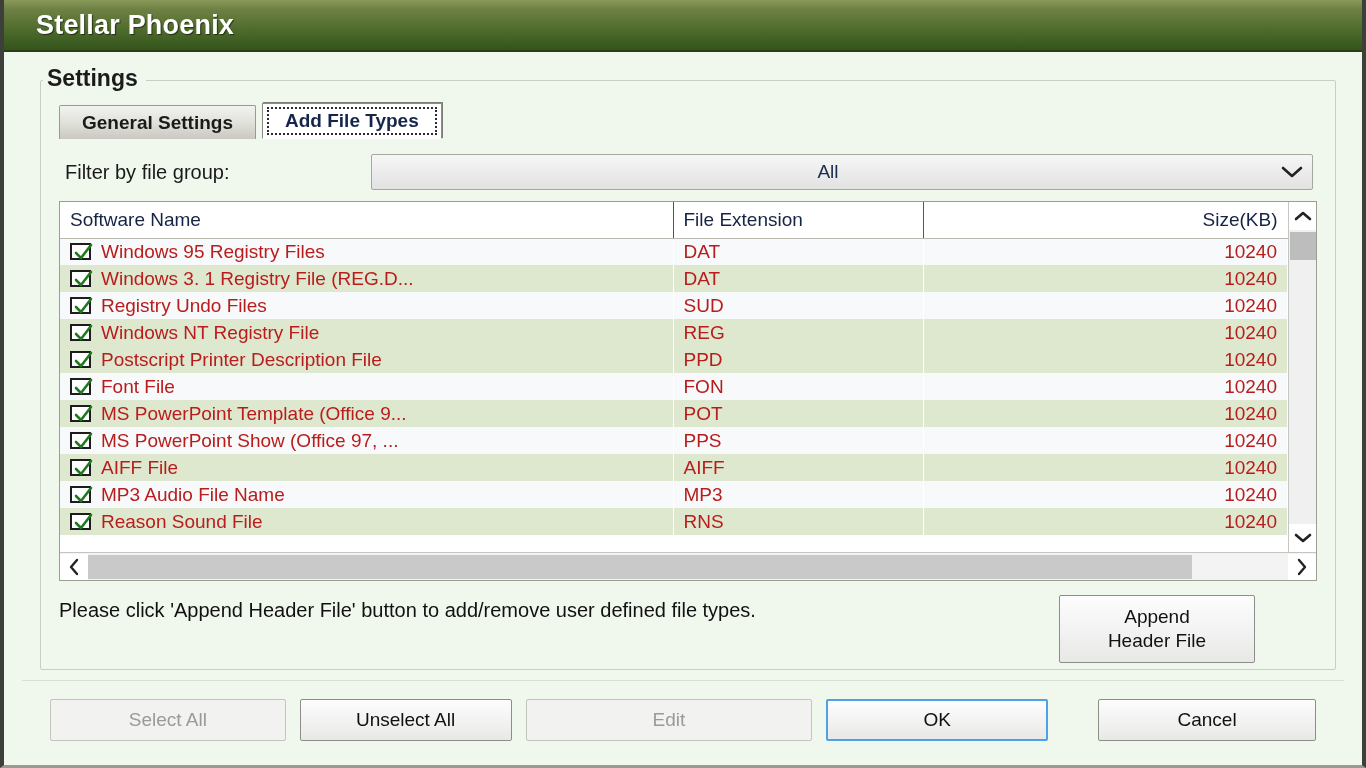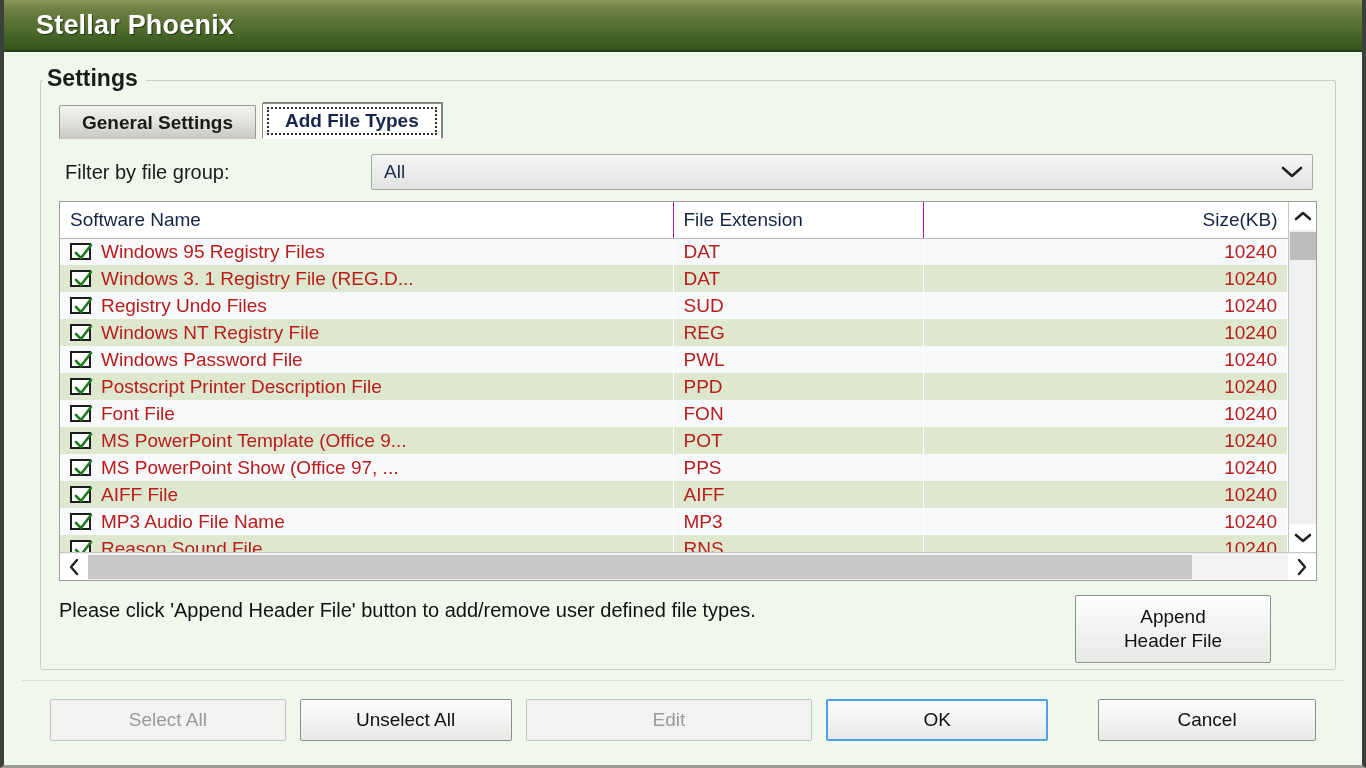--- a/index.html
+++ b/index.html
@@ -142,20 +142,21 @@
   .combo {
     position: relative;
     flex: 1 1 auto;
     height: 36px;
     background: linear-gradient(to bottom, #f6f6f6 0%, #ededed 45%, #e2e2e2 100%);
     border: 1px solid #a3a9a0;
     border-radius: 2px;
     display: flex;
     align-items: center;
     margin-right: 4px;
+    text-align: center;
   }
   .combo-value {
     font-size: 19px;
     color: #1b2a4e;
     padding-left: 12px;
     flex: 1 1 auto;
   }
   .combo-arrow {
     width: 40px;
     display: flex;
@@ -264,21 +265,20 @@
     background: #ffffff;
   }
   .hs-track { flex: 1 1 auto; height: 26px; background: #f3f3f3; position: relative; }
   .hs-thumb { position: absolute; left: 0; top: 1px; height: 24px; width: 92%; background: #c9c9c9; }
 
   
   .hint-row {
     display: flex;
     align-items: flex-start;
     margin-top: 14px;
-    gap: 16px;
   }
   .hint-text {
     flex: 1 1 auto;
     font-size: 20px;
     color: #111111;
     line-height: 1.32;
     padding-top: 2px;
     max-width: 1000px;
   }
   .btn {
@@ -427,34 +427,20 @@
                             <svg width="21" height="21" viewBox="0 0 21 21">
                               <path d="M3 10 L8 15 L18 2" stroke="#1f7a1f" stroke-width="2.6" fill="none" stroke-linecap="round" stroke-linejoin="round"></path>
                             </svg>
                           </span>
                           <span>Windows NT Registry File</span>
                         </div>
                       </td>
                       <td class="col-ext">REG</td>
                       <td class="col-size">10240</td>
                     </tr>
-                    <tr class="row-norm">
-                      <td class="col-name">
-                        <div class="cell-name-inner">
-                          <span class="chk">
-                            <svg width="21" height="21" viewBox="0 0 21 21">
-                              <path d="M3 10 L8 15 L18 2" stroke="#1f7a1f" stroke-width="2.6" fill="none" stroke-linecap="round" stroke-linejoin="round"></path>
-                            </svg>
-                          </span>
-                          <span>Windows Password File</span>
-                        </div>
-                      </td>
-                      <td class="col-ext">PWL</td>
-                      <td class="col-size">10240</td>
-                    </tr>
                     <tr class="row-alt">
                       <td class="col-name">
                         <div class="cell-name-inner">
                           <span class="chk">
                             <svg width="21" height="21" viewBox="0 0 21 21">
                               <path d="M3 10 L8 15 L18 2" stroke="#1f7a1f" stroke-width="2.6" fill="none" stroke-linecap="round" stroke-linejoin="round"></path>
                             </svg>
                           </span>
                           <span>Postscript Printer Description File</span>
                         </div>

